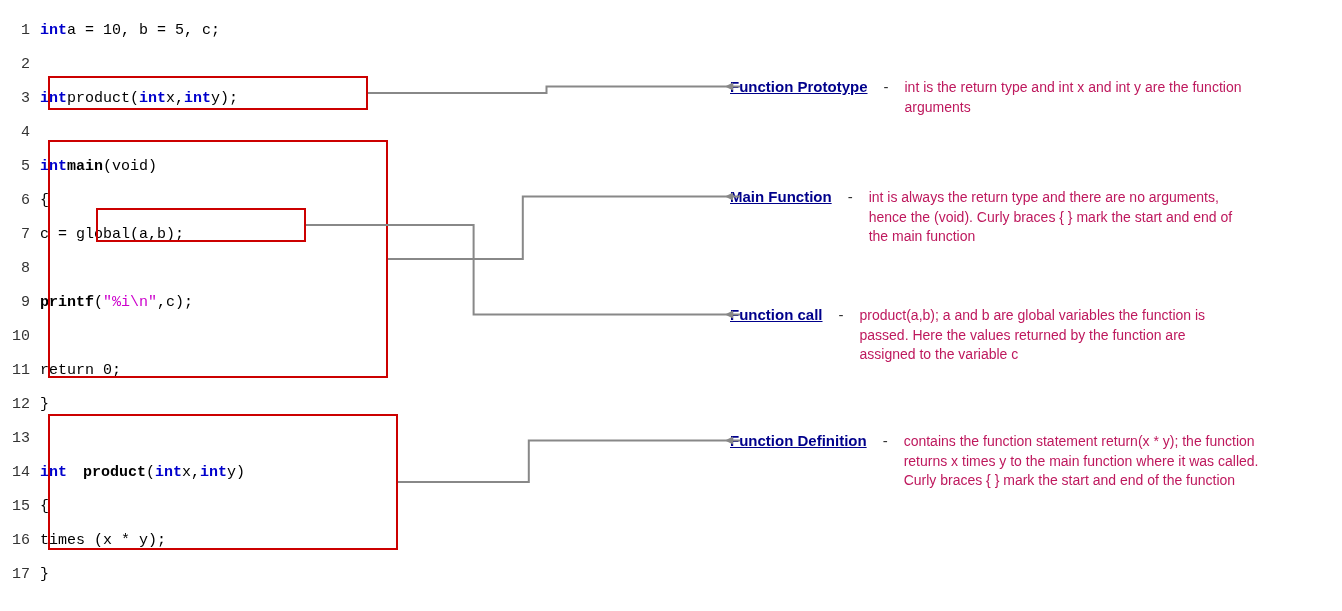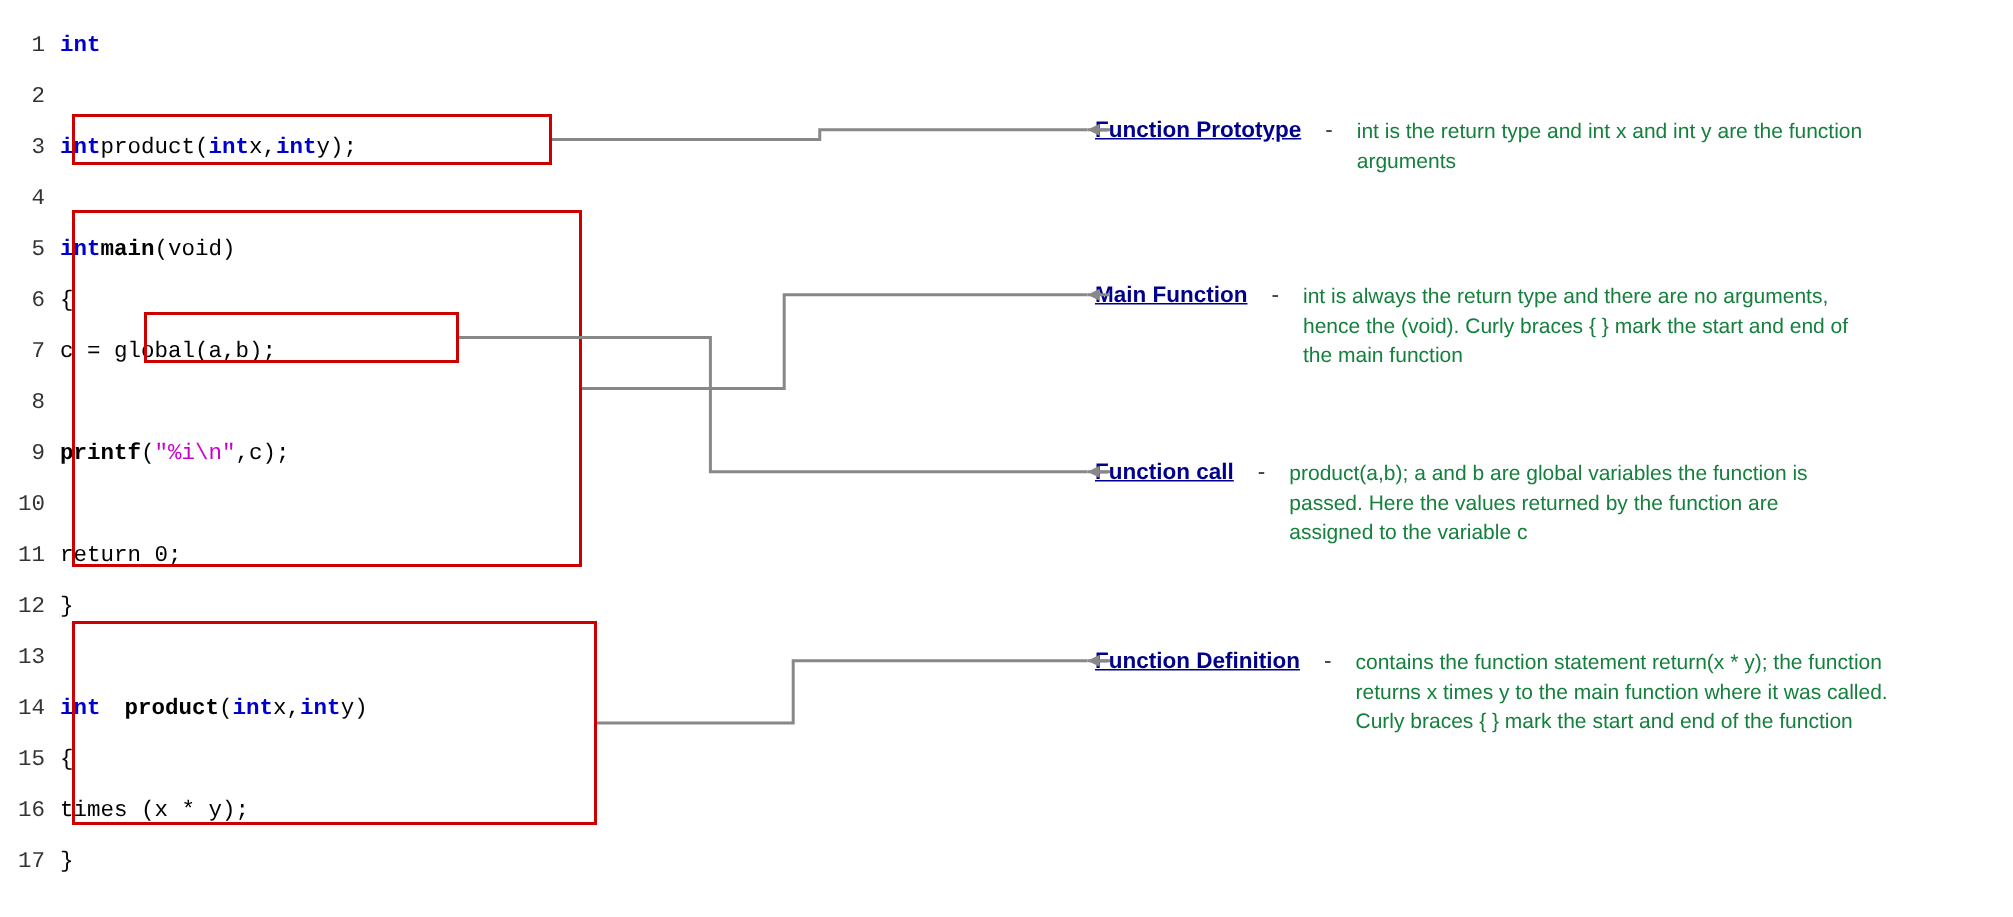--- a/index.html
+++ b/index.html
@@ -95,36 +95,37 @@
     }
 
     .ann-dash {
       color: #333;
       font-family: Arial, sans-serif;
       font-size: 15px;
       margin: 0 8px;
     }
 
     .ann-desc {
-      color: #15803d;
+      color: #be185d;
       font-family: Arial, sans-serif;
       font-size: 14px;
       max-width: 380px;
       line-height: 1.4;
     }
   </style>
 </head>
 <body>
 
 <div class="left-panel">
 
   <div id="code-lines">
       <div class="code-line">
         <span class="line-num">1</span>
         <span style="color: rgb(0, 0, 204); font-weight: bold;">int</span>
+        <span> a = 10, b = 5, c;</span>
       </div>
       <div class="code-line">
         <span class="line-num">2</span>
       </div>
       <div class="code-line">
         <span class="line-num">3</span>
         <span style="color: rgb(0, 0, 204); font-weight: bold;">int</span>
         <span> product(</span>
         <span style="color: rgb(0, 0, 204); font-weight: bold;">int</span>
         <span> x, </span>

